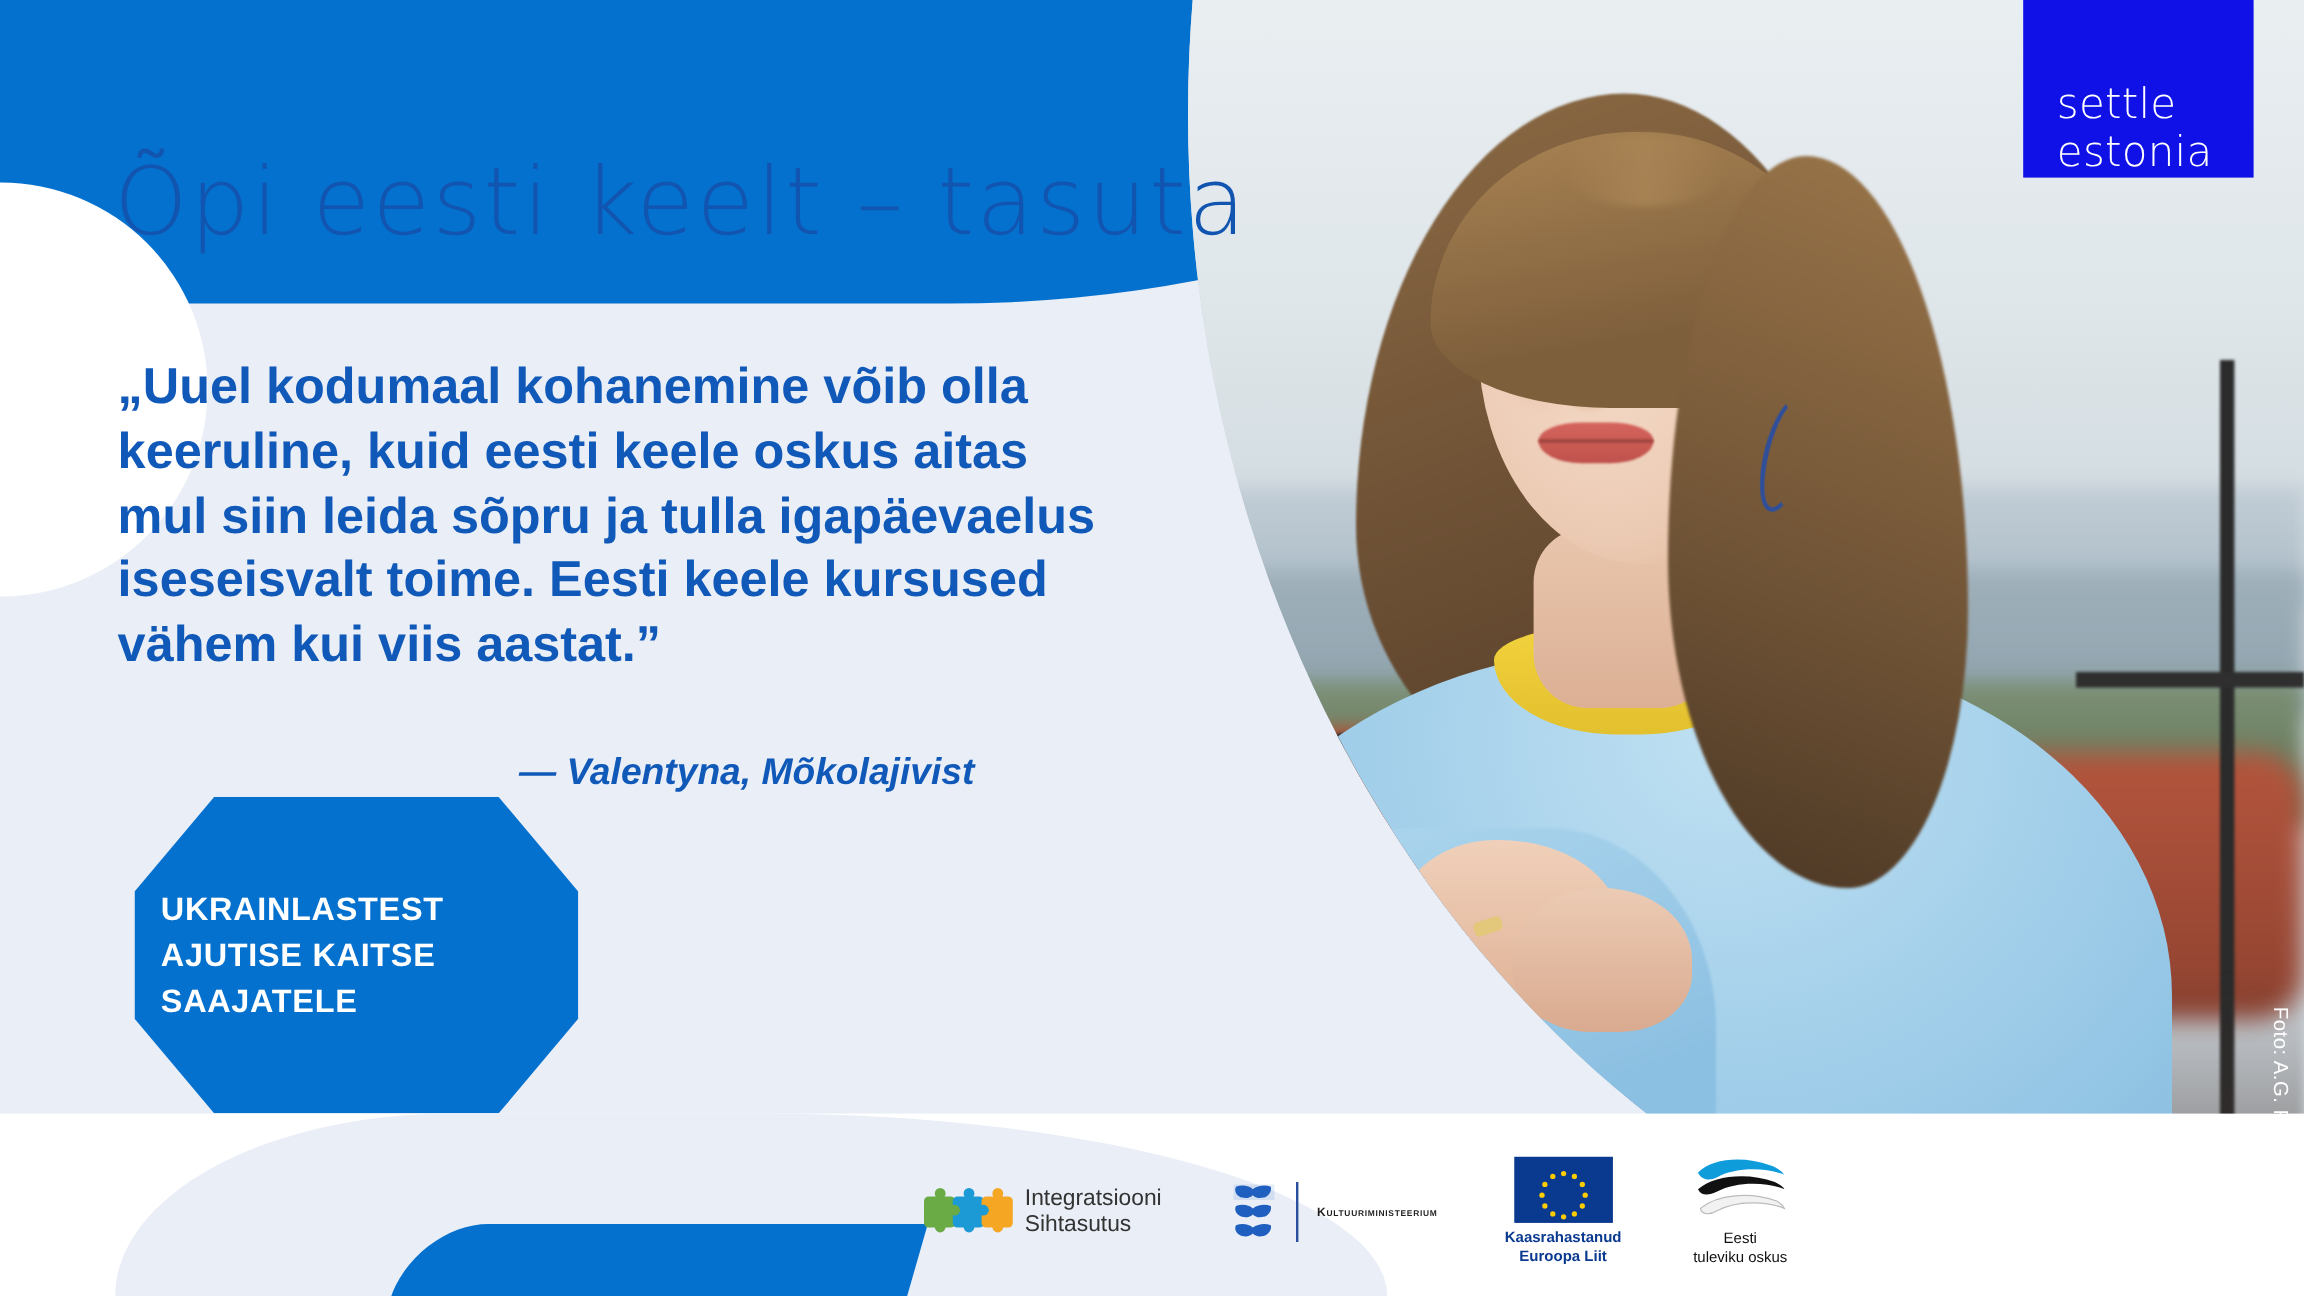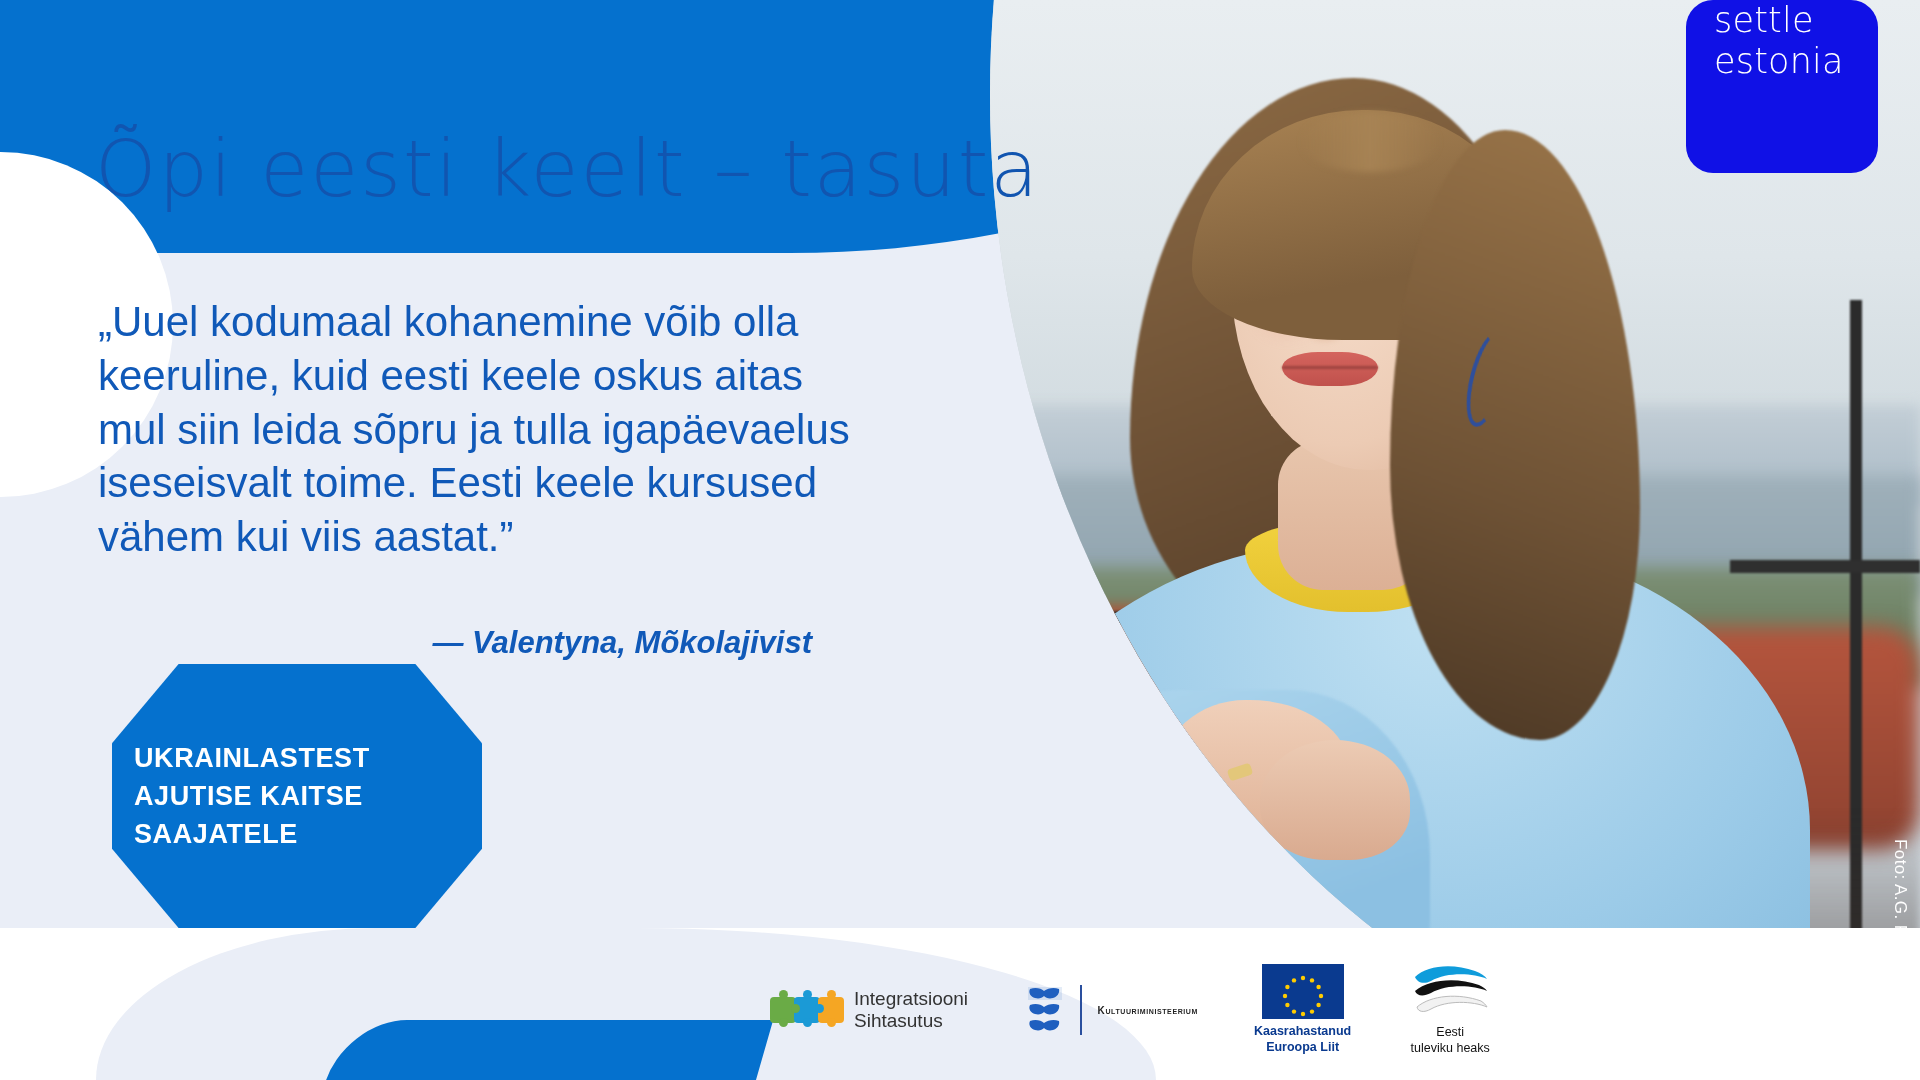--- a/index.html
+++ b/index.html
@@ -98,33 +98,33 @@
      background:linear-gradient(#f0d0ba,#dfb195);border-radius:46% 54% 40% 60%/52% 48% 50% 50%;}
   .hand2{position:absolute;left:430px;top:740px;width:150px;height:120px;
      background:linear-gradient(#eccbb4,#d9aa8f);border-radius:50% 50% 40% 44%;}
   .ring{position:absolute;left:398px;top:766px;width:24px;height:12px;
      background:#e3c77a;border-radius:4px;transform:rotate(-18deg);}
 
   .photo-credit{position:absolute;right:10px;bottom:20px;
      writing-mode:vertical-rl;color:#ffffff;font-size:17px;letter-spacing:.4px;}
 
   
-  .logo{position:absolute;right:42px;top:0;width:192px;height:173px;background:#1011e6;
-        display:flex;flex-direction:column;align-items:center;justify-content:flex-start;border-radius:27px;}
+  .logo{position:absolute;right:42px;top:0;width:192px;height:148px;background:#1011e6;
+        display:flex;flex-direction:column;align-items:center;justify-content:flex-end;}
   .logo span{color:#ffffff;font-size:35px;line-height:1.16;letter-spacing:.2px;
         font-family:"DejaVu Sans", sans-serif;font-weight:300;}
   .logo .l1{align-self:flex-start;margin-left:28px;}
   .logo .l2{align-self:flex-start;margin-left:28px;}
 
   
   .headline{position:absolute;left:95px;top:130px;width:1060px;color:#1155b0;
         font-family:"DejaVu Sans", sans-serif;font-weight:300;font-size:78px;
         letter-spacing:2px;line-height:1;white-space:nowrap;}
   .quote{position:absolute;left:98px;top:295px;width:820px;color:#1059b8;
-        font-size:42px;line-height:1.28;font-weight:400;
+        font-size:42px;line-height:1.28;font-weight:700;
         font-family:"Liberation Sans", sans-serif;}
   .attrib{position:absolute;left:98px;top:625px;width:800px;color:#1059b8;
         font-size:31px;font-weight:bold;font-style:italic;text-align:right;
         padding-right:86px;box-sizing:border-box;}
 
   
   .badge{position:absolute;left:112px;top:664px;width:370px;height:264px;background:#0571ce;
         clip-path:polygon(18% 0%,82% 0%,100% 30%,100% 70%,82% 100%,18% 100%,0% 70%,0% 30%);
         border-radius:44px;display:flex;align-items:center;}
   .badge-text{color:#ffffff;font-size:27px;font-weight:bold;line-height:1.42;
@@ -303,18 +303,18 @@
     </div>
 
     <div class="stack">
       <svg class="estwave" viewBox="0 0 86 58">
         <path d="M8 14C20 2 46 0 68 8c6 2 10 5 12 8-14-6-40-7-56 2-8 4-14 1-16-4z" fill="#0f9cdb"></path>
         <path d="M8 28C22 16 50 14 72 22c4 2 7 4 8 6-14-6-40-7-56 2-8 4-14 3-16-2z" fill="#111111"></path>
         <path d="M10 44C24 32 52 30 74 38c3 2 5 4 6 6-14-6-40-7-56 2-7 4-13 3-14-2z" fill="#f2f2f2" stroke="#bbbbbb" stroke-width="1"></path>
       </svg>
       <div class="esttxt">
         <div>Eesti</div>
-        <div>tuleviku heaks</div>
+        <div>tuleviku oskus</div>
       </div>
     </div>
 
   </div>
 </div>
 
 </body></html>

